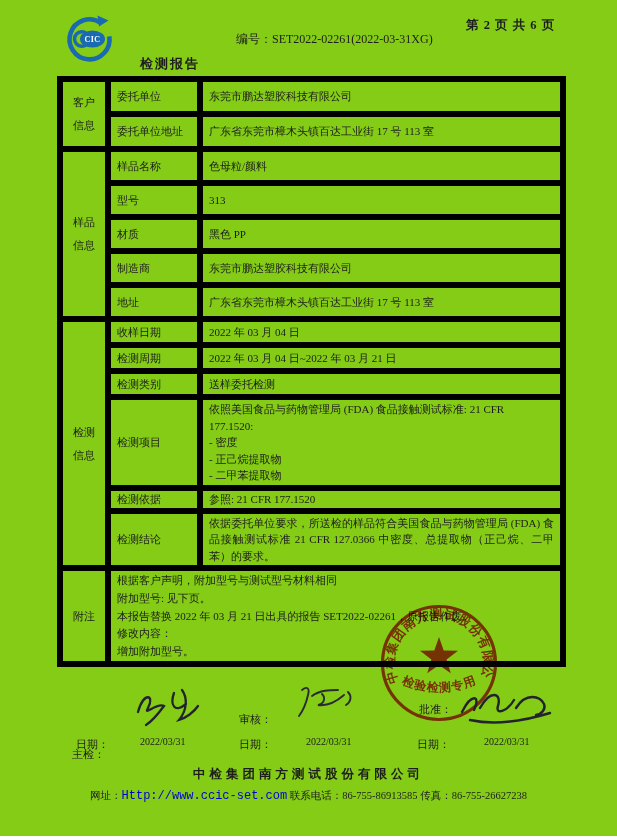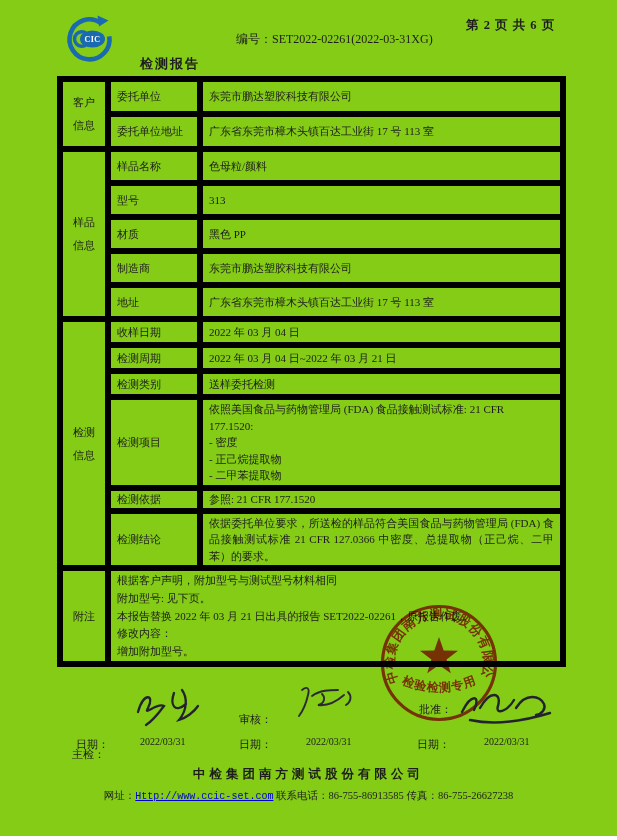--- a/index.html
+++ b/index.html
@@ -57,23 +57,23 @@
   .date-val{font-size:10px;}
   .date-1{left:140px;top:736px;}
   .date-2{left:306px;top:736px;}
   .date-3{left:484px;top:736px;}
   .sig-svg{pointer-events:none;}
   
   .footer{left:0;top:766px;width:617px;text-align:center;}
   .f-company{font-size:12.5px;font-weight:bold;letter-spacing:4px;margin-bottom:5px;}
   .f-line{font-size:10.5px;line-height:16px;}
   .f-url{
-    color:#0000d4;text-decoration:underline;
+    color:#0000d4;
     font-family:"Liberation Mono","DejaVu Sans Mono",monospace;
-    font-size:10px;
+    font-size:12px;
   }
 </style>
 </head>
 <body>
 
 <div class="page">
 
   <svg class="abs" style="left:61px;top:13px;" width="58" height="52" viewBox="0 0 58 52">
     <path d="M39.3,9.5 A20,20 0 1 0 48.3,23.3" fill="none" stroke="#1a6ab2" stroke-width="4.6"></path>
     <path d="M36.5,2.5 L47.5,7.5 L38,13.5 Z" fill="#1a6ab2"></path>

